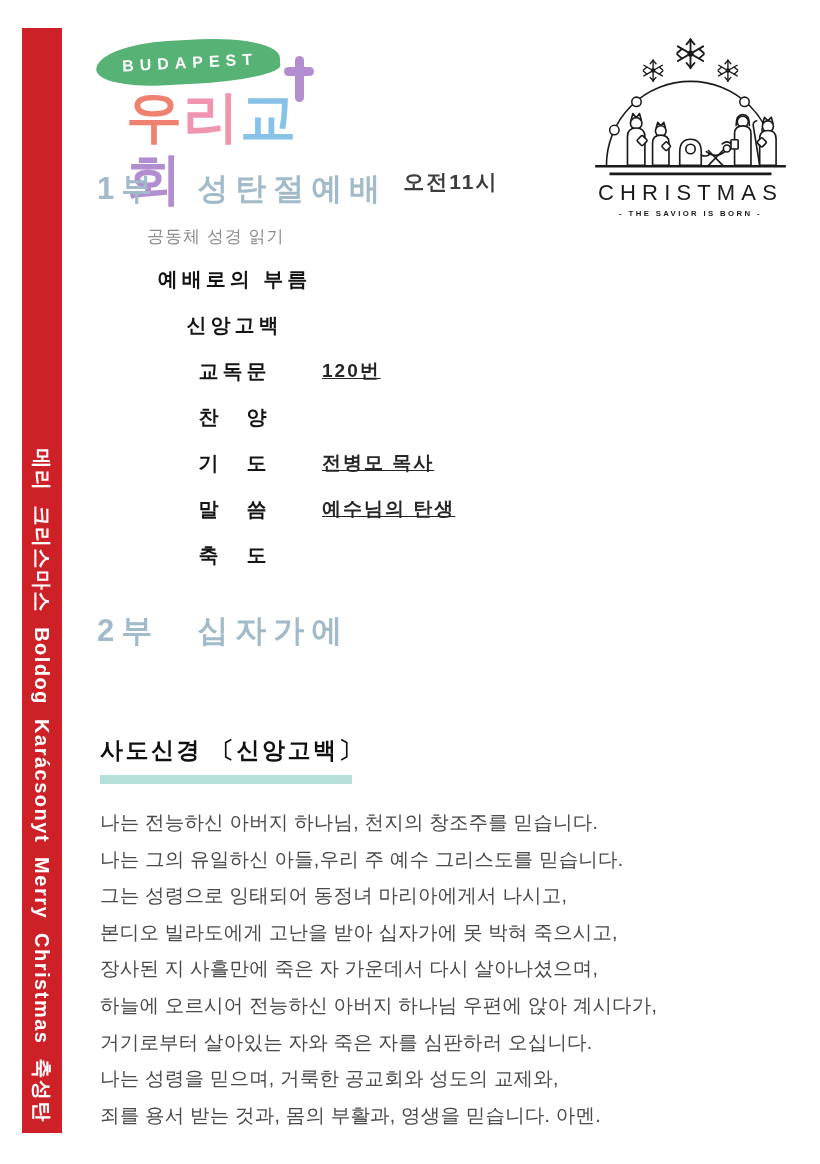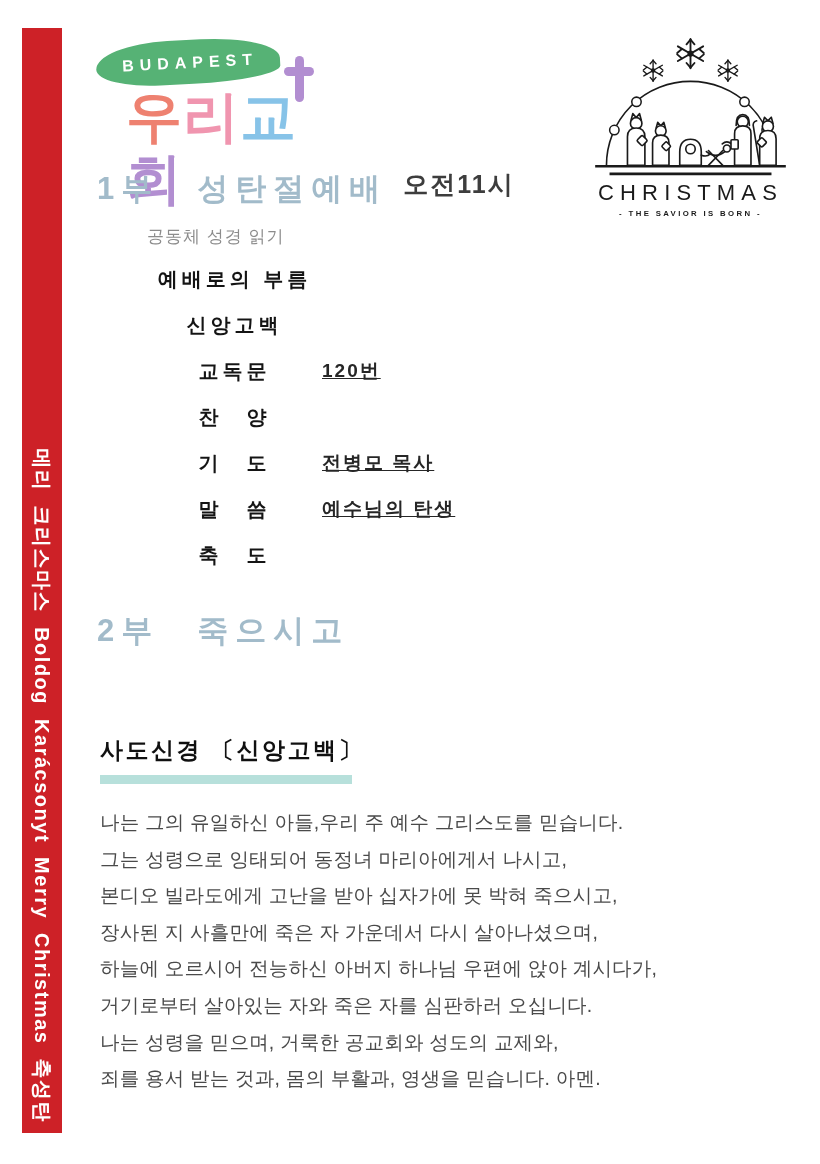--- a/index.html
+++ b/index.html
@@ -32,21 +32,21 @@
   .logo-cross { position:absolute; left:188px; top:16px; width:30px; height:46px; }
   .logo-cross .v { position:absolute; left:11px; top:0; width:9px; height:46px; background:#b28ed1; border-radius:5px; }
   .logo-cross .h { position:absolute; left:0; top:11px; width:30px; height:9px; background:#b28ed1; border-radius:5px; }
 
   
   .nativity { position:absolute; left:588px; top:30px; }
 
   
   .h1-row { position:absolute; left:97px; top:168px; display:flex; align-items:flex-start; gap:16px; }
   .h1-title { color:#a2bbca; font-size:31px; font-weight:800; letter-spacing:7px; }
-  .h1-time { color:#3d3d3d; font-size:25px; font-weight:600; letter-spacing:2px; }
+  .h1-time { color:#3d3d3d; font-size:21px; font-weight:600; letter-spacing:2px; }
 
   .preface { position:absolute; left:147px; top:225px; color:#8c8c8c; font-size:17px; font-weight:500; letter-spacing:1px; }
 
   
   .program { position:absolute; left:147px; top:256px; width:580px;text-align:center; }
   .prow { display:flex; align-items:center; min-height:46px; }
   .plabel { width:175px; flex:0 0 175px; font-size:20px; font-weight:800; letter-spacing:4px; color:#141414; }
   .pvalue { font-size:19px; font-weight:600; letter-spacing:2px; color:#262626; line-height:28px;text-decoration:underline; }
   .pvalue div:empty { display:none; }
 
@@ -193,27 +193,28 @@
           <div>예수님의 탄생</div>
         </div>
     </div>
     <div class="prow">
       <div class="plabel">축　도</div>
       <div class="pvalue"></div>
     </div>
   </div>
 
   <div class="h2-row">
-    <span class="h2-title">2부　죽으시고</span>
+    <span class="h2-title">2부　십자가에</span>
   </div>
 
   <div class="creed">
     <div class="creed-heading">사도신경 〔신앙고백〕</div>
     <div class="creed-bar"></div>
     <div class="creed-body">
+      <div>나는 전능하신 아버지 하나님, 천지의 창조주를 믿습니다.</div>
       <div>나는 그의 유일하신 아들,우리 주 예수 그리스도를 믿습니다.</div>
       <div>그는 성령으로 잉태되어 동정녀 마리아에게서 나시고,</div>
       <div>본디오 빌라도에게 고난을 받아 십자가에 못 박혀 죽으시고,</div>
       <div>장사된 지 사흘만에 죽은 자 가운데서 다시 살아나셨으며,</div>
       <div>하늘에 오르시어 전능하신 아버지 하나님 우편에 앉아 계시다가,</div>
       <div>거기로부터 살아있는 자와 죽은 자를 심판하러 오십니다.</div>
       <div>나는 성령을 믿으며, 거룩한 공교회와 성도의 교제와,</div>
       <div>죄를 용서 받는 것과, 몸의 부활과, 영생을 믿습니다. 아멘.</div>
     </div>
   </div>

